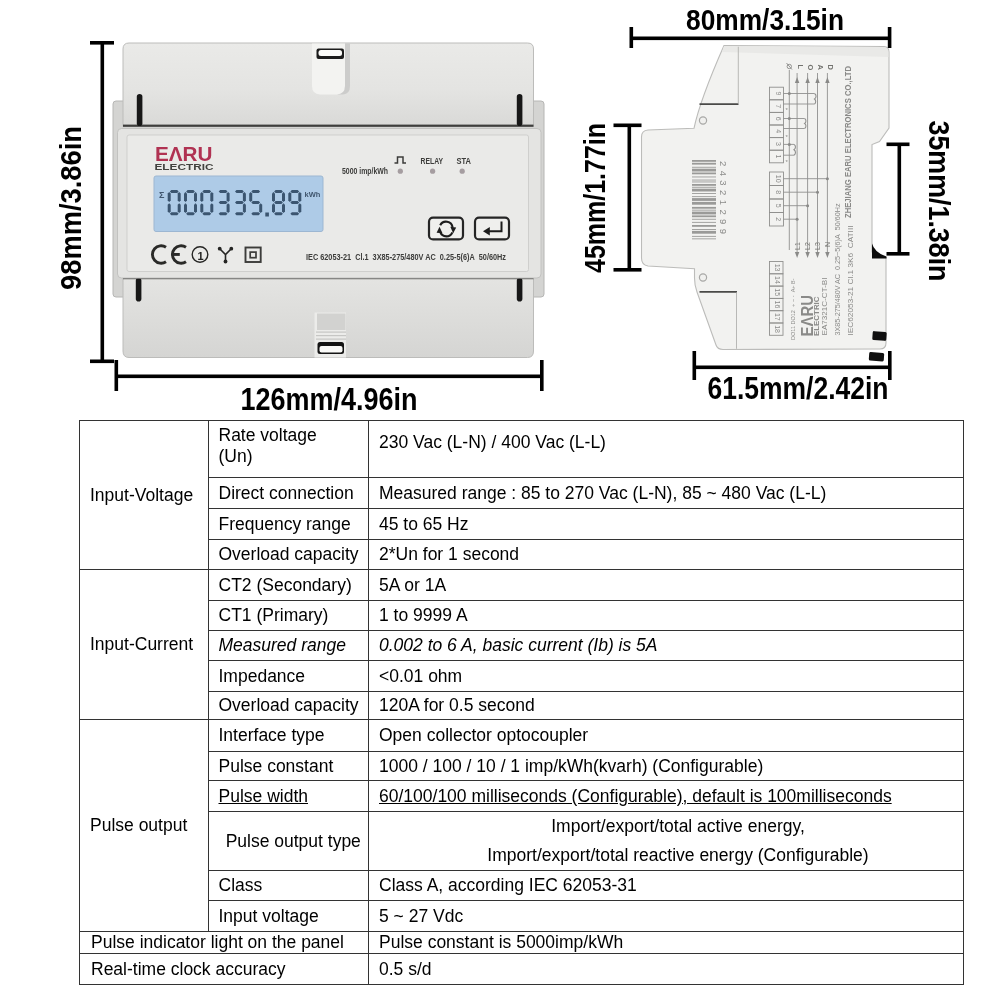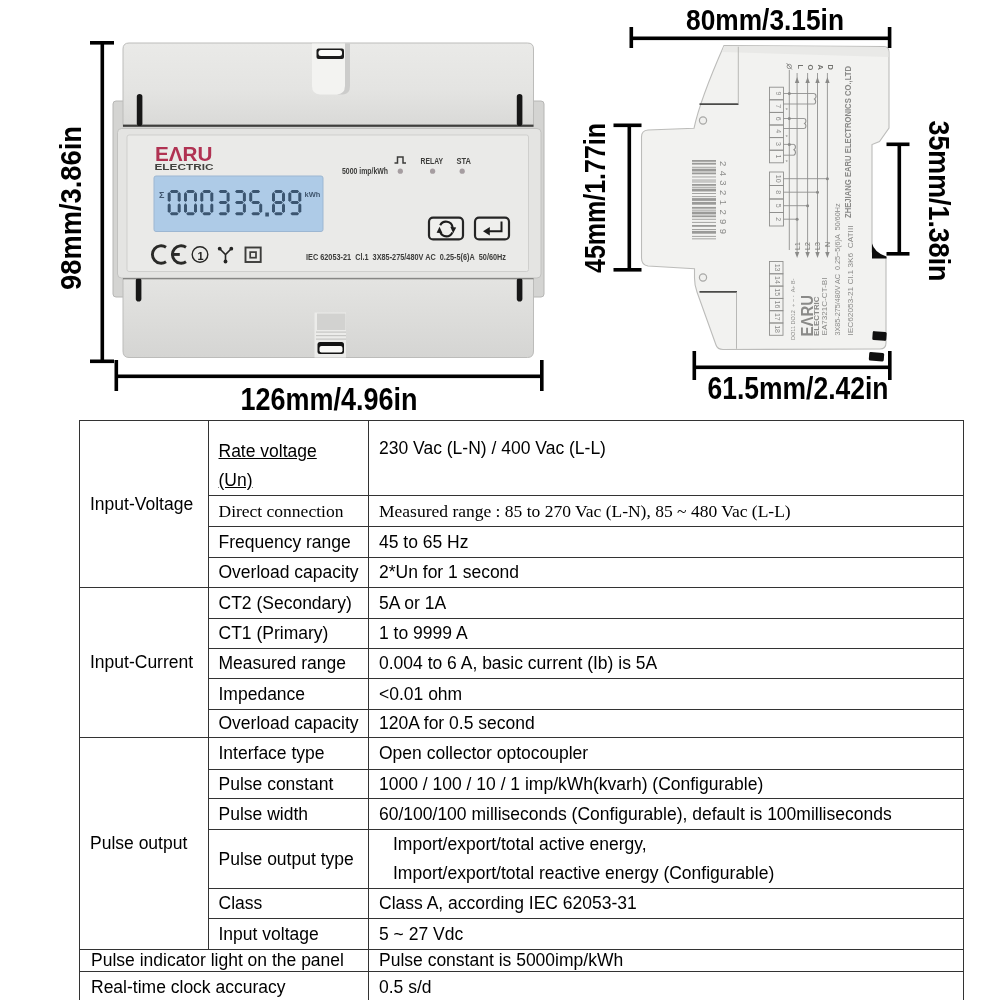--- a/index.html
+++ b/index.html
@@ -406,25 +406,25 @@
 
 <text x="798" y="399" text-anchor="middle" font-size="31" font-weight="bold" textLength="181" lengthAdjust="spacingAndGlyphs">61.5mm/2.42in</text>
 </g>
 </svg>
 
 <table class="spec">
 
 <tbody>
       <tr style="height:57px;">
   <td class="c1" rowspan="4">Input-Voltage</td>
-  <td class="c2" style="vertical-align:top;padding-top:16px;line-height:29px;text-decoration:underline;">Rate voltage<br>(Un)</td>
-  <td class="c3" style="vertical-align:top;padding-top:14px;line-height:27.5px;">230 Vac (L-N) / 400 Vac (L-L)</td>
+  <td class="c2" style="vertical-align:top;padding-top:4px;line-height:21px;">Rate voltage<br>(Un)</td>
+  <td class="c3" style="vertical-align:top;padding-top:8px;line-height:27.5px;">230 Vac (L-N) / 400 Vac (L-L)</td>
 </tr>
 
-<tr style="height:31px;font-family:Liberation Serif, serif;">
+<tr style="height:31px;">
         <td class="c2">Direct connection</td>
         <td class="c3">Measured range : 85 to 270 Vac (L-N), 85 ~ 480 Vac (L-L)</td>
       </tr>
 
 <tr style="height:31px;">
         <td class="c2">Frequency range</td>
         <td class="c3">45 to 65 Hz</td>
       </tr>
 
 <tr style="height:30px;">
@@ -436,23 +436,23 @@
   <td class="c1" rowspan="5">Input-Current</td>
   <td class="c2">CT2 (Secondary)</td>
         <td class="c3">5A or 1A</td>
       </tr>
 
 <tr style="height:30px;">
         <td class="c2">CT1 (Primary)</td>
         <td class="c3">1 to 9999 A</td>
       </tr>
 
-<tr style="height:30px;">
+<tr style="height:30px;font-style:italic;">
         <td class="c2">Measured range</td>
-        <td class="c3">0.004 to 6 A, basic current (Ib) is 5A</td>
+        <td class="c3">0.002 to 6 A, basic current (Ib) is 5A</td>
       </tr>
 
 <tr style="height:31px;">
         <td class="c2">Impedance</td>
         <td class="c3">&lt;0.01 ohm</td>
       </tr>
 
 <tr style="height:28px;">
         <td class="c2">Overload capacity</td>
         <td class="c3">120A for 0.5 second</td>
@@ -462,26 +462,26 @@
   <td class="c1" rowspan="6">Pulse output</td>
   <td class="c2">Interface type</td>
         <td class="c3">Open collector optocoupler</td>
       </tr>
 
 <tr style="height:29px;">
         <td class="c2">Pulse constant</td>
         <td class="c3">1000 / 100 / 10 / 1 imp/kWh(kvarh) (Configurable)</td>
       </tr>
 
-<tr style="height:31px;">
+<tr style="height:31px;text-decoration:underline;">
         <td class="c2">Pulse width</td>
         <td class="c3">60/100/100 milliseconds (Configurable), default is 100milliseconds</td>
       </tr>
 
-<tr style="height:54px;">
+<tr style="height:54px;text-align:center;">
         <td class="c2">Pulse output type</td>
         <td class="c3" style="line-height:29px;padding-left:24px;">Import/export/total active energy,<br>Import/export/total reactive energy (Configurable)</td>
       </tr>
 
 <tr style="height:30px;">
         <td class="c2">Class</td>
         <td class="c3">Class A, according IEC 62053-31</td>
       </tr>
 
 <tr style="height:31px;margin-top:35px;">

